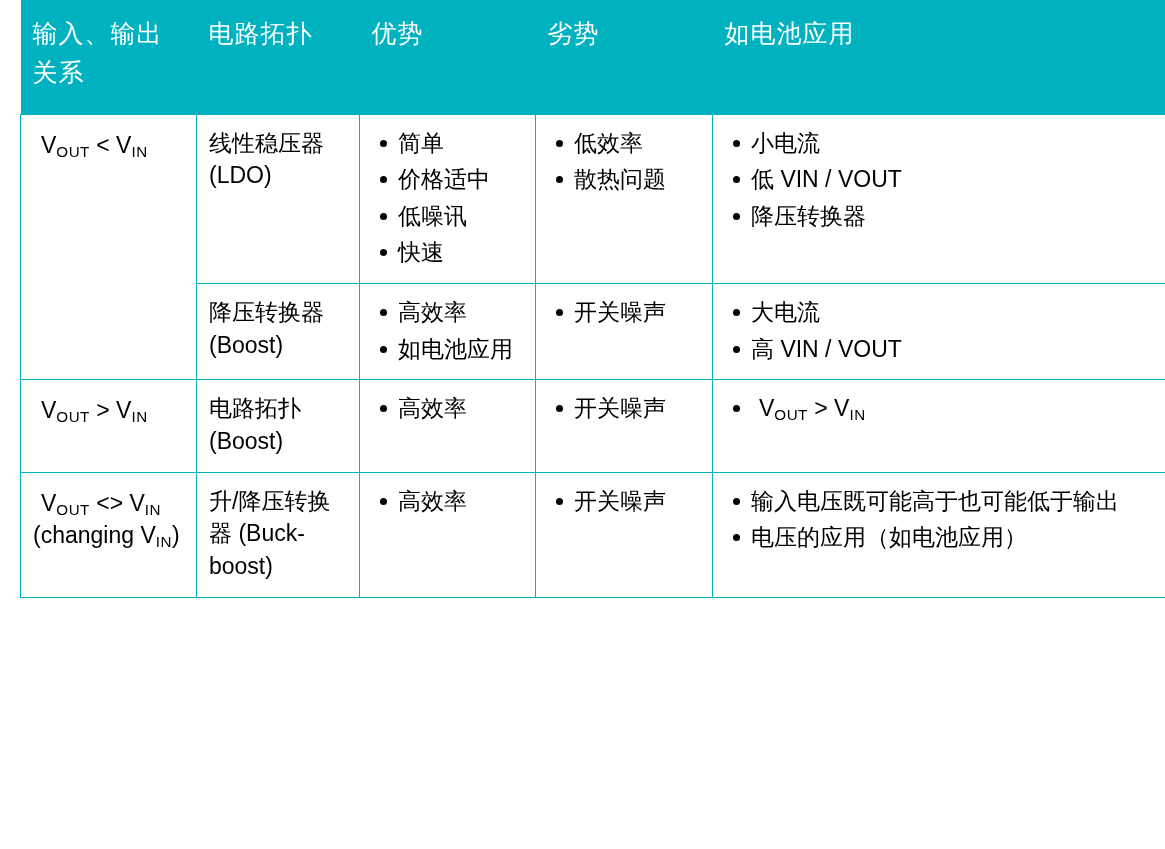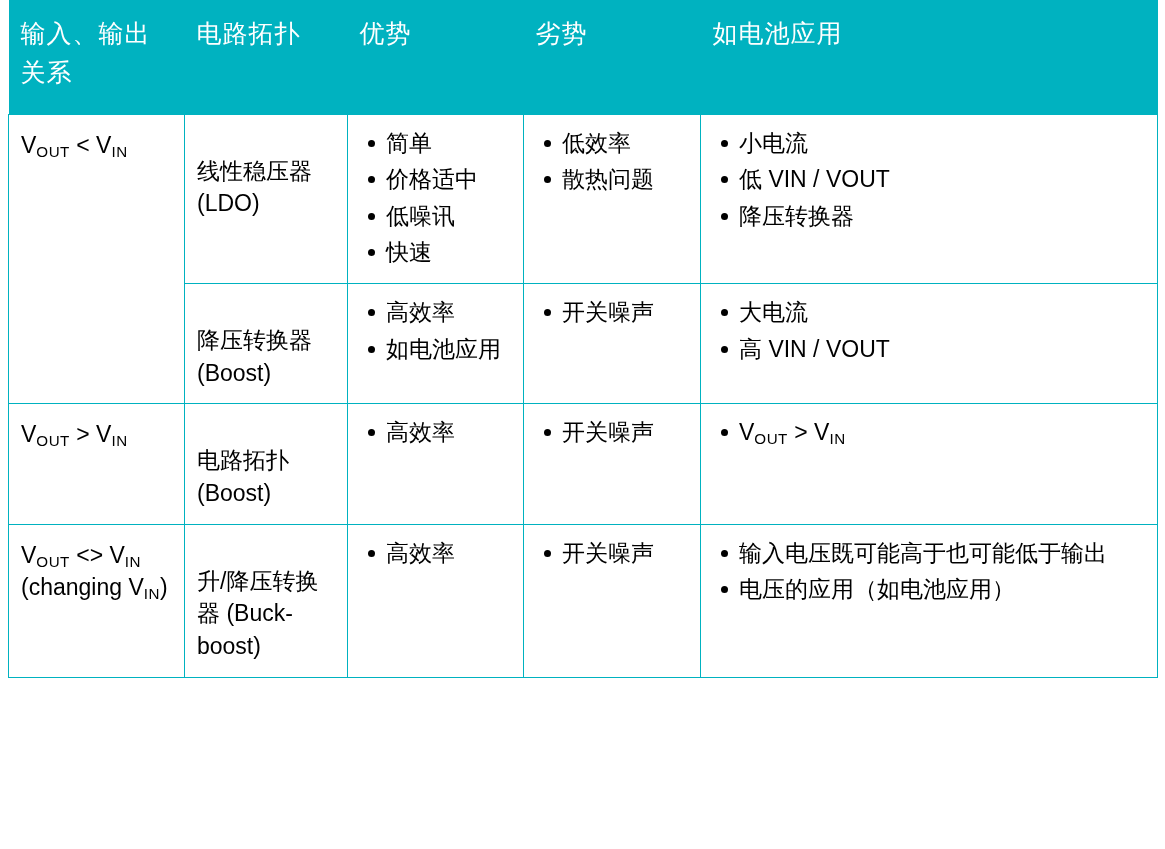--- a/index.html
+++ b/index.html
@@ -10,20 +10,21 @@
   body {
     width: 1165px;
     height: 849px;
     font-family: "Liberation Sans", sans-serif;
     color: #000000;
     overflow: hidden;
   }
   .table-wrap {
     width: 1075px;
     box-sizing: border-box;
+    padding-left: 12px;
   }
   table.comparison {
     border-collapse: collapse;
     width: 1149px;
     margin-left: 8px;
     table-layout: fixed;
   }
   table.comparison col.c0 { width: 176px; }
   table.comparison col.c1 { width: 163px; }
   table.comparison col.c2 { width: 176px; }
@@ -47,21 +48,20 @@
     vertical-align: top;
     padding: 12px 10px 14px 12px;
     font-size: 23px;
     line-height: 1.42;
   }
   tbody td.first-col {
     padding-top: 14px;
   }
   .cell-text {
     display: block;
-    margin-top: 28px;
   }
   ul.bullets {
     margin: 0;
     padding: 0 0 0 26px;
     list-style: none;
   }
   ul.bullets li {
     position: relative;
     margin: 0 0 4px 0;
     padding: 0;
@@ -78,21 +78,21 @@
     background: #000;
     border-radius: 50%;
   }
   sub {
     font-size: 0.66em;
     vertical-align: baseline;
     position: relative;
     top: 4px;
     letter-spacing: 0.5px;
   }
-  .v-label { white-space: nowrap; }
+  .v-label { white-space: nowrap; margin-left: 8px; }
   .paren-line { display: block; }
 </style>
 </head>
 <body>
 
 <div class="table-wrap">
   <table class="comparison">
     <colgroup>
       <col class="c0">
         <col class="c1">

